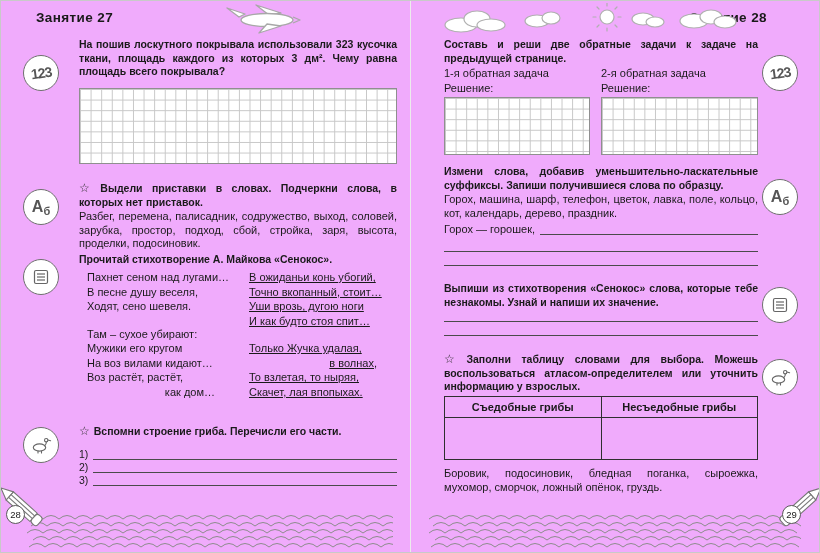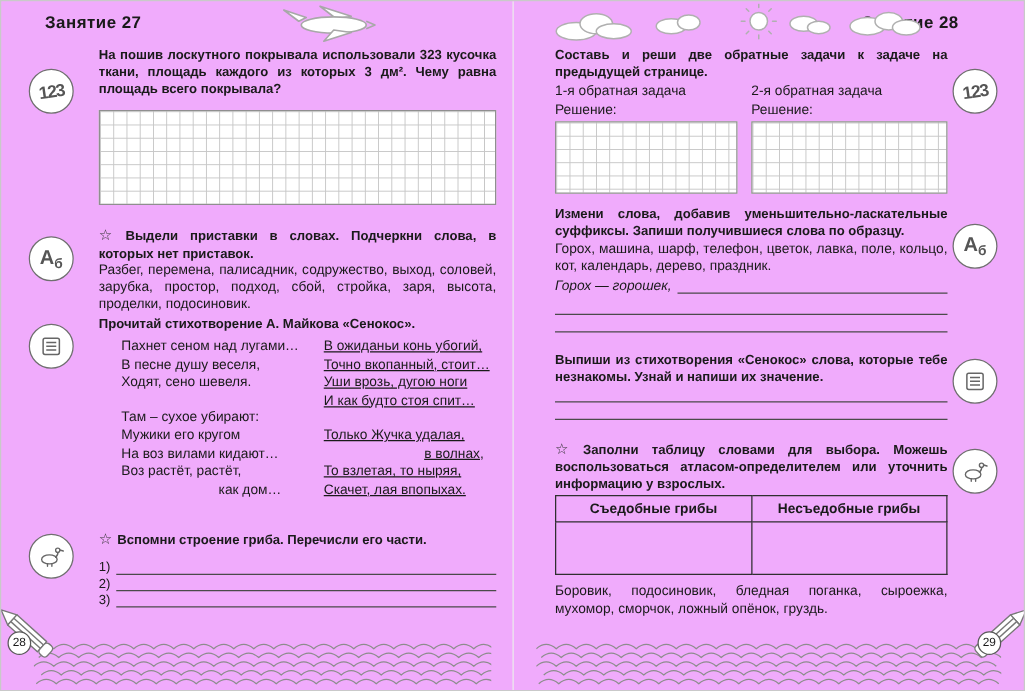--- a/index.html
+++ b/index.html
@@ -32,21 +32,21 @@
   .poem-col + .poem-col { margin-left:6px;text-decoration:underline; }
   .stanza + .stanza { margin-top:13px; }
   .poem-line.indent { text-align:right; padding-right:28px; }
 
   .numlist { position:absolute; }
   .numrow { display:flex; align-items:flex-end; height:13px; }
   .numrow .num { font-size:10.5px; line-height:12px; }
   .numrow .ln { flex:1; border-bottom:1px solid #4a4a4a; margin-left:5px; }
 
   .exrow { position:absolute; display:flex; align-items:flex-end; height:14px; }
-  .exrow .extext { font-size:11px; white-space:nowrap;font-style:italic; }
+  .exrow .extext { font-size:11px; white-space:nowrap; }
   .exrow .ln { flex:1; border-bottom:1px solid #4a4a4a; margin-left:5px; }
 
   .write-line { position:absolute; height:0; border-top:1px solid #4a4a4a; }
 
   table.extable { position:absolute; border-collapse:collapse; table-layout:fixed; }
   .extable th, .extable td { border:1.5px solid #2f2f2f; }
   .extable th { font-size:11px; font-weight:bold; height:21px; text-align:center; }
   .extable td { height:42px; }
 
   .deco { position:absolute; }
@@ -104,21 +104,21 @@
     <p class="task" style="left:78px; top:37px; width:318px">На пошив лоскутного покрывала использовали 323 кусочка ткани, площадь каждого из которых 3 дм². Чему равна площадь всего покрывала?</p>
 
     <div class="gridpaper" style="left:78px; top:87px; width:318px; height:76px"></div>
 
     <p class="task" style="left:78px; top:181px; width:318px"><span class="star">☆</span><span>Выдели приставки в словах. Подчеркни слова, в которых нет приставок.</span></p>
 
     <p class="plain" style="left:78px; top:209px; width:318px">Разбег, перемена, палисадник, содружество, выход, соловей, зарубка, простор, подход, сбой, стройка, заря, высота, проделки, подосиновик.</p>
 
     <p class="task" style="left:78px; top:252px; width:318px">Прочитай стихотворение А. Майкова «Сенокос».</p>
 
-    <div class="poem" style="left:96px; top:269px; width:318px">
+    <div class="poem" style="left:86px; top:269px; width:318px">
       <div class="poem-col">
         <div class="stanza">
           <div class="poem-line">Пахнет сеном над лугами…</div>
           <div class="poem-line">В песне душу веселя,</div>
           <div class="poem-line">Ходят, сено шевеля.</div>
         </div>
         <div class="stanza">
           <div class="poem-line">Там – сухое убирают:</div>
           <div class="poem-line">Мужики его кругом</div>
           <div class="poem-line">На воз вилами кидают…</div>

